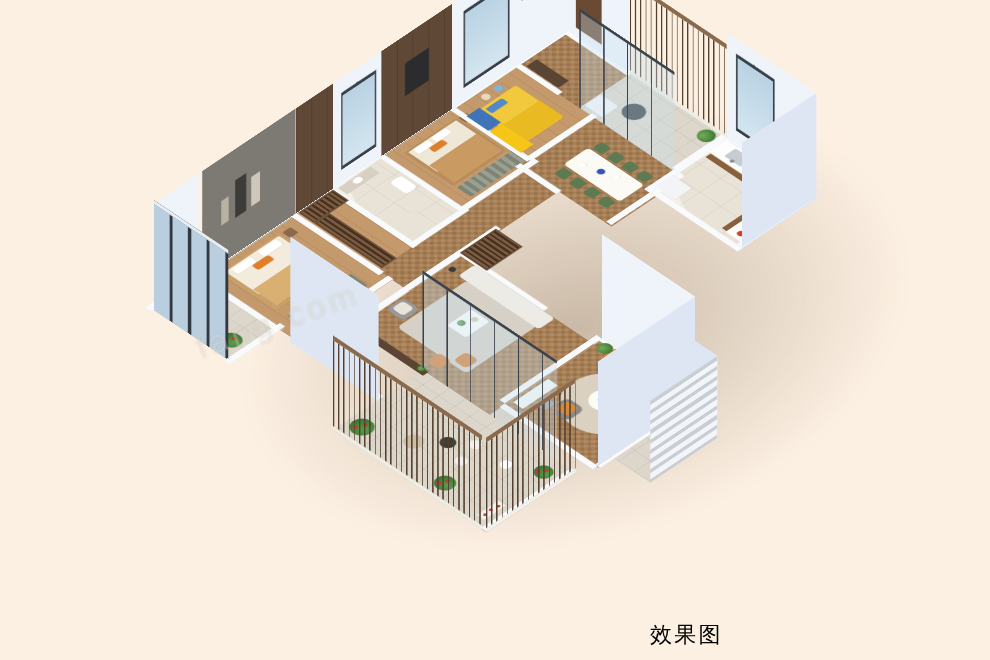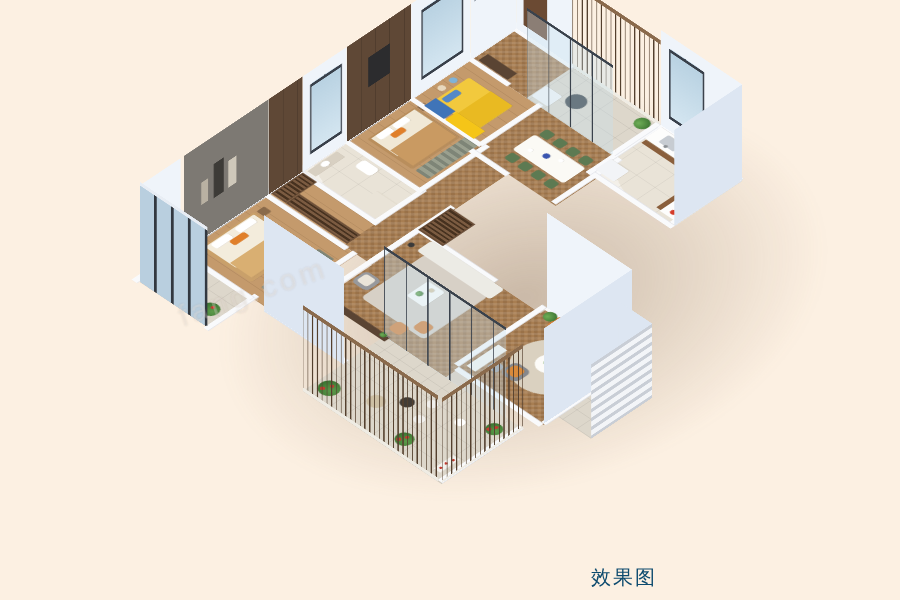--- a/index.html
+++ b/index.html
@@ -46,21 +46,21 @@
     background-size:66% 38%;background-position:24% 88%;}
   .w-door{background:#eff4fa;background-repeat:no-repeat;background-image:linear-gradient(#6b4a33,#6b4a33);background-size:42% 82%;background-position:22% 55%;}
   .p-clothes{background-color:#4e3827;background-image:repeating-linear-gradient(90deg,#7b5b41 0 6px,#46311f 6px 11px);border:3px solid #6c4f38;box-sizing:border-box;}
   .p-rug{background:repeating-linear-gradient(90deg,#7e8577 0 9px,#9aa08f 9px 18px);}
   .p-plant{background:radial-gradient(circle at 38% 35%,#6fae57,#2f6628);}
   .p-flower{background:radial-gradient(circle at 30% 30%,#c23b30 0 5px,rgba(0,0,0,0) 6px),radial-gradient(circle at 68% 50%,#c23b30 0 4px,rgba(0,0,0,0) 5px),radial-gradient(circle at 45% 70%,#5d9c4b,#2f6628);}
   .p-flowerbox{background-color:#f4f2ee;background-image:radial-gradient(circle at 20% 50%,#c23b30 0 3px,rgba(0,0,0,0) 4px),radial-gradient(circle at 50% 40%,#c23b30 0 3px,rgba(0,0,0,0) 4px),radial-gradient(circle at 80% 55%,#c23b30 0 3px,rgba(0,0,0,0) 4px);}
   .p-sofa{background-image:repeating-linear-gradient(180deg,rgba(0,0,0,0) 0 48px,rgba(120,115,105,.45) 48px 51px);}
   .watermark{position:absolute;left:168px;top:232px;width:420px;transform:rotate(-19deg);
     font-size:30px;letter-spacing:4px;color:rgba(255,255,255,.26);text-shadow:0 0 2px rgba(120,90,60,.18);pointer-events:none;}
-  .caption{position:absolute;left:591px;top:564px;font-size:20px;font-weight:500;color:#0c4a6e;letter-spacing:2px;}
+  .caption{position:absolute;left:591px;top:564px;font-size:20px;font-weight:500;color:#000000;letter-spacing:2px;}
 </style>
 </head>
 <body>
 
 <div class="stage">
   <div class="scene">
     <div class="plan" id="plan">
         <div class="floor f-shadow" style="left: -120px; top: 40px; width: 1400px; height: 1100px;"></div>
         <div class="floor f-tile" style="left: 40px; top: 0px; width: 130px; height: 200px;"></div>
         <div class="floor f-wood" style="left: 170px; top: 0px; width: 250px; height: 260px;"></div>

